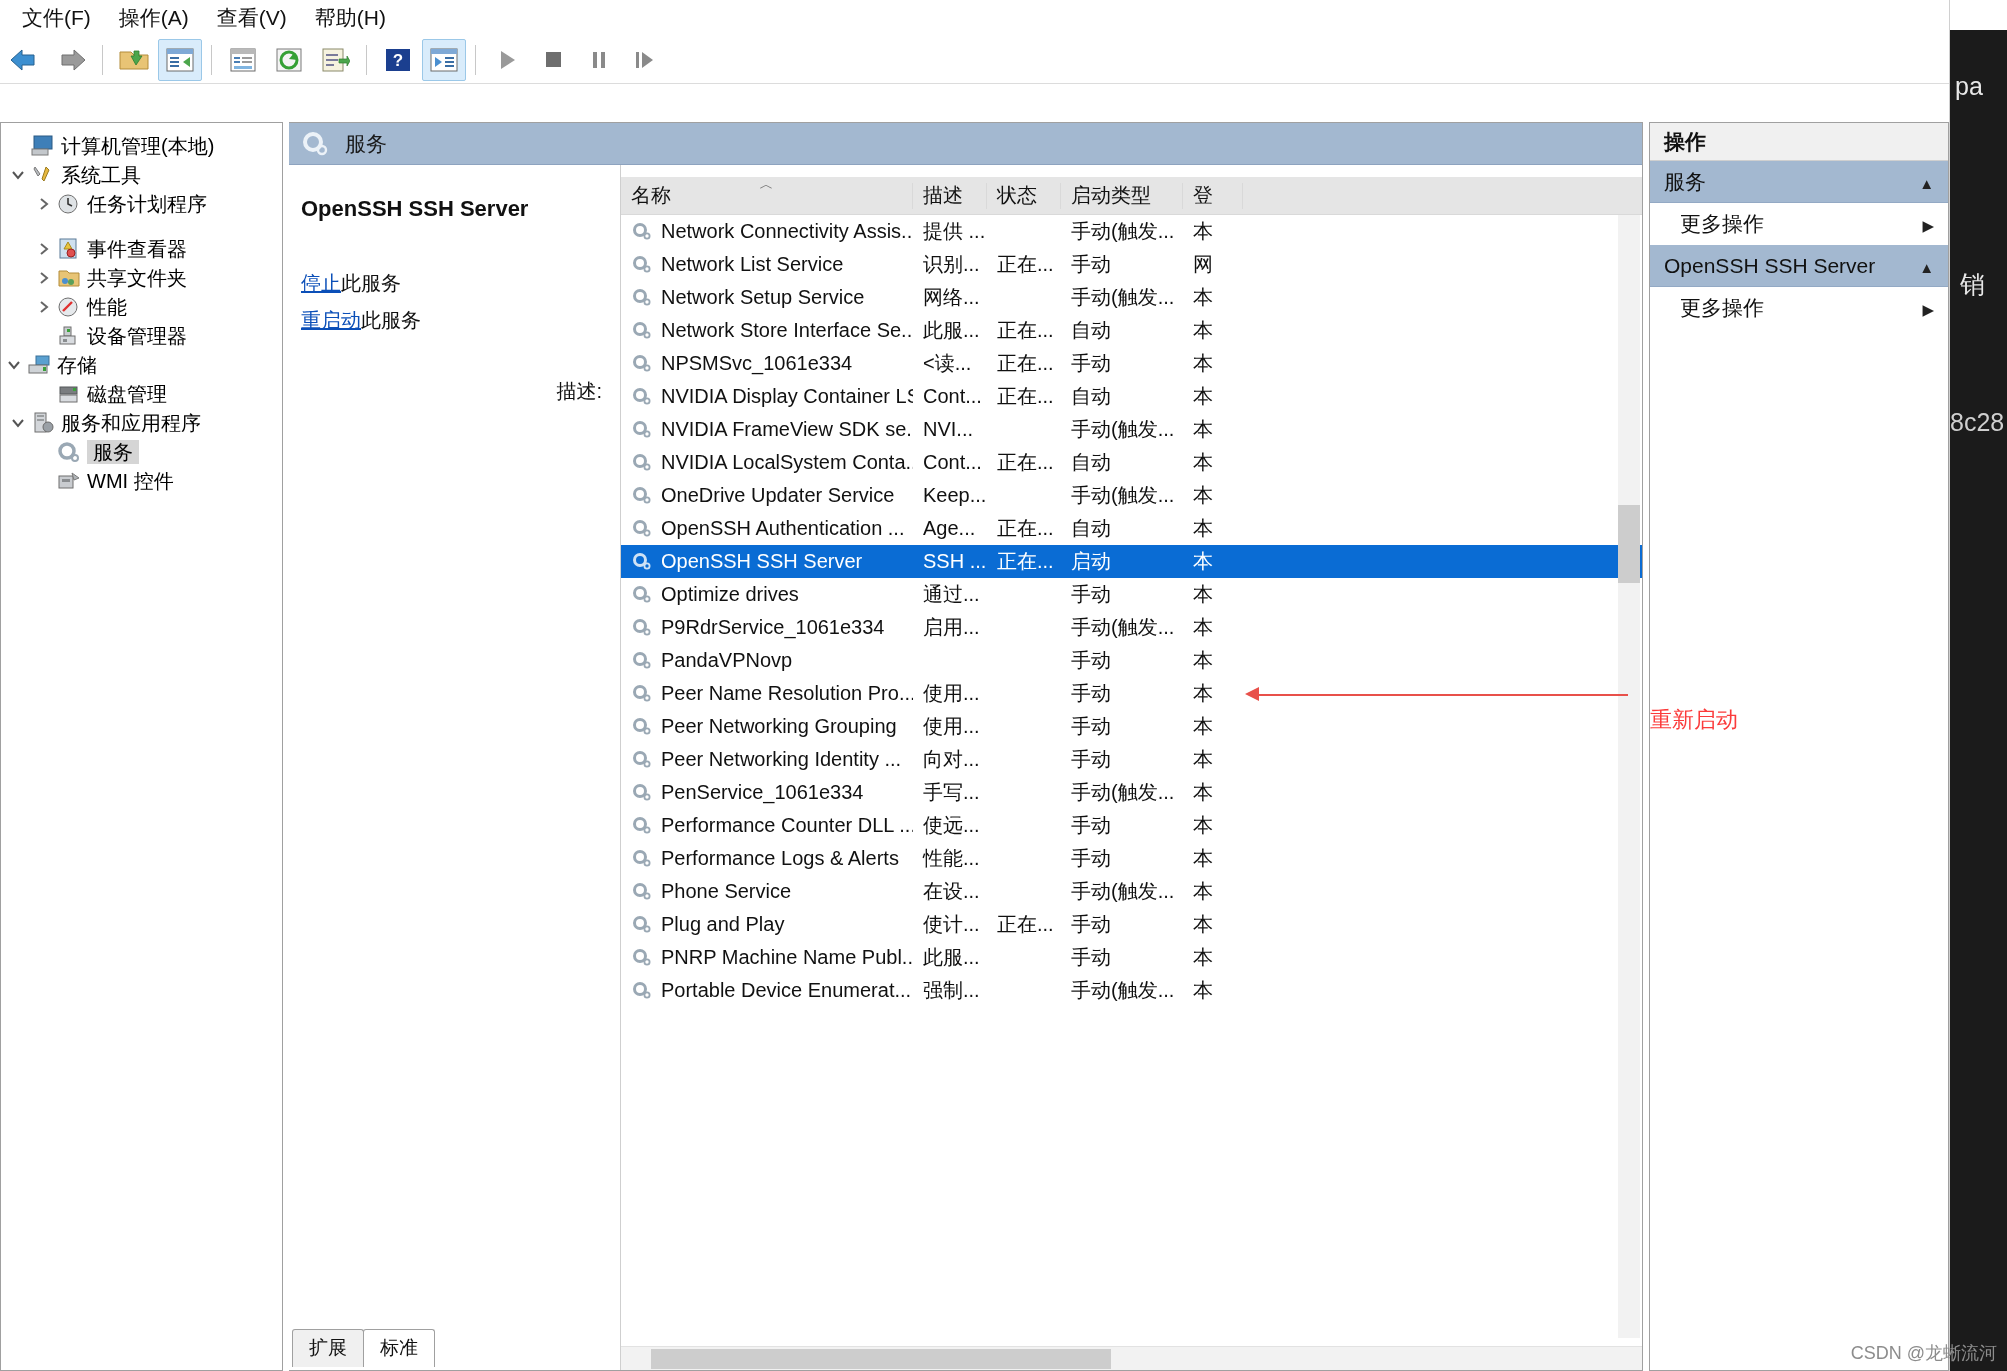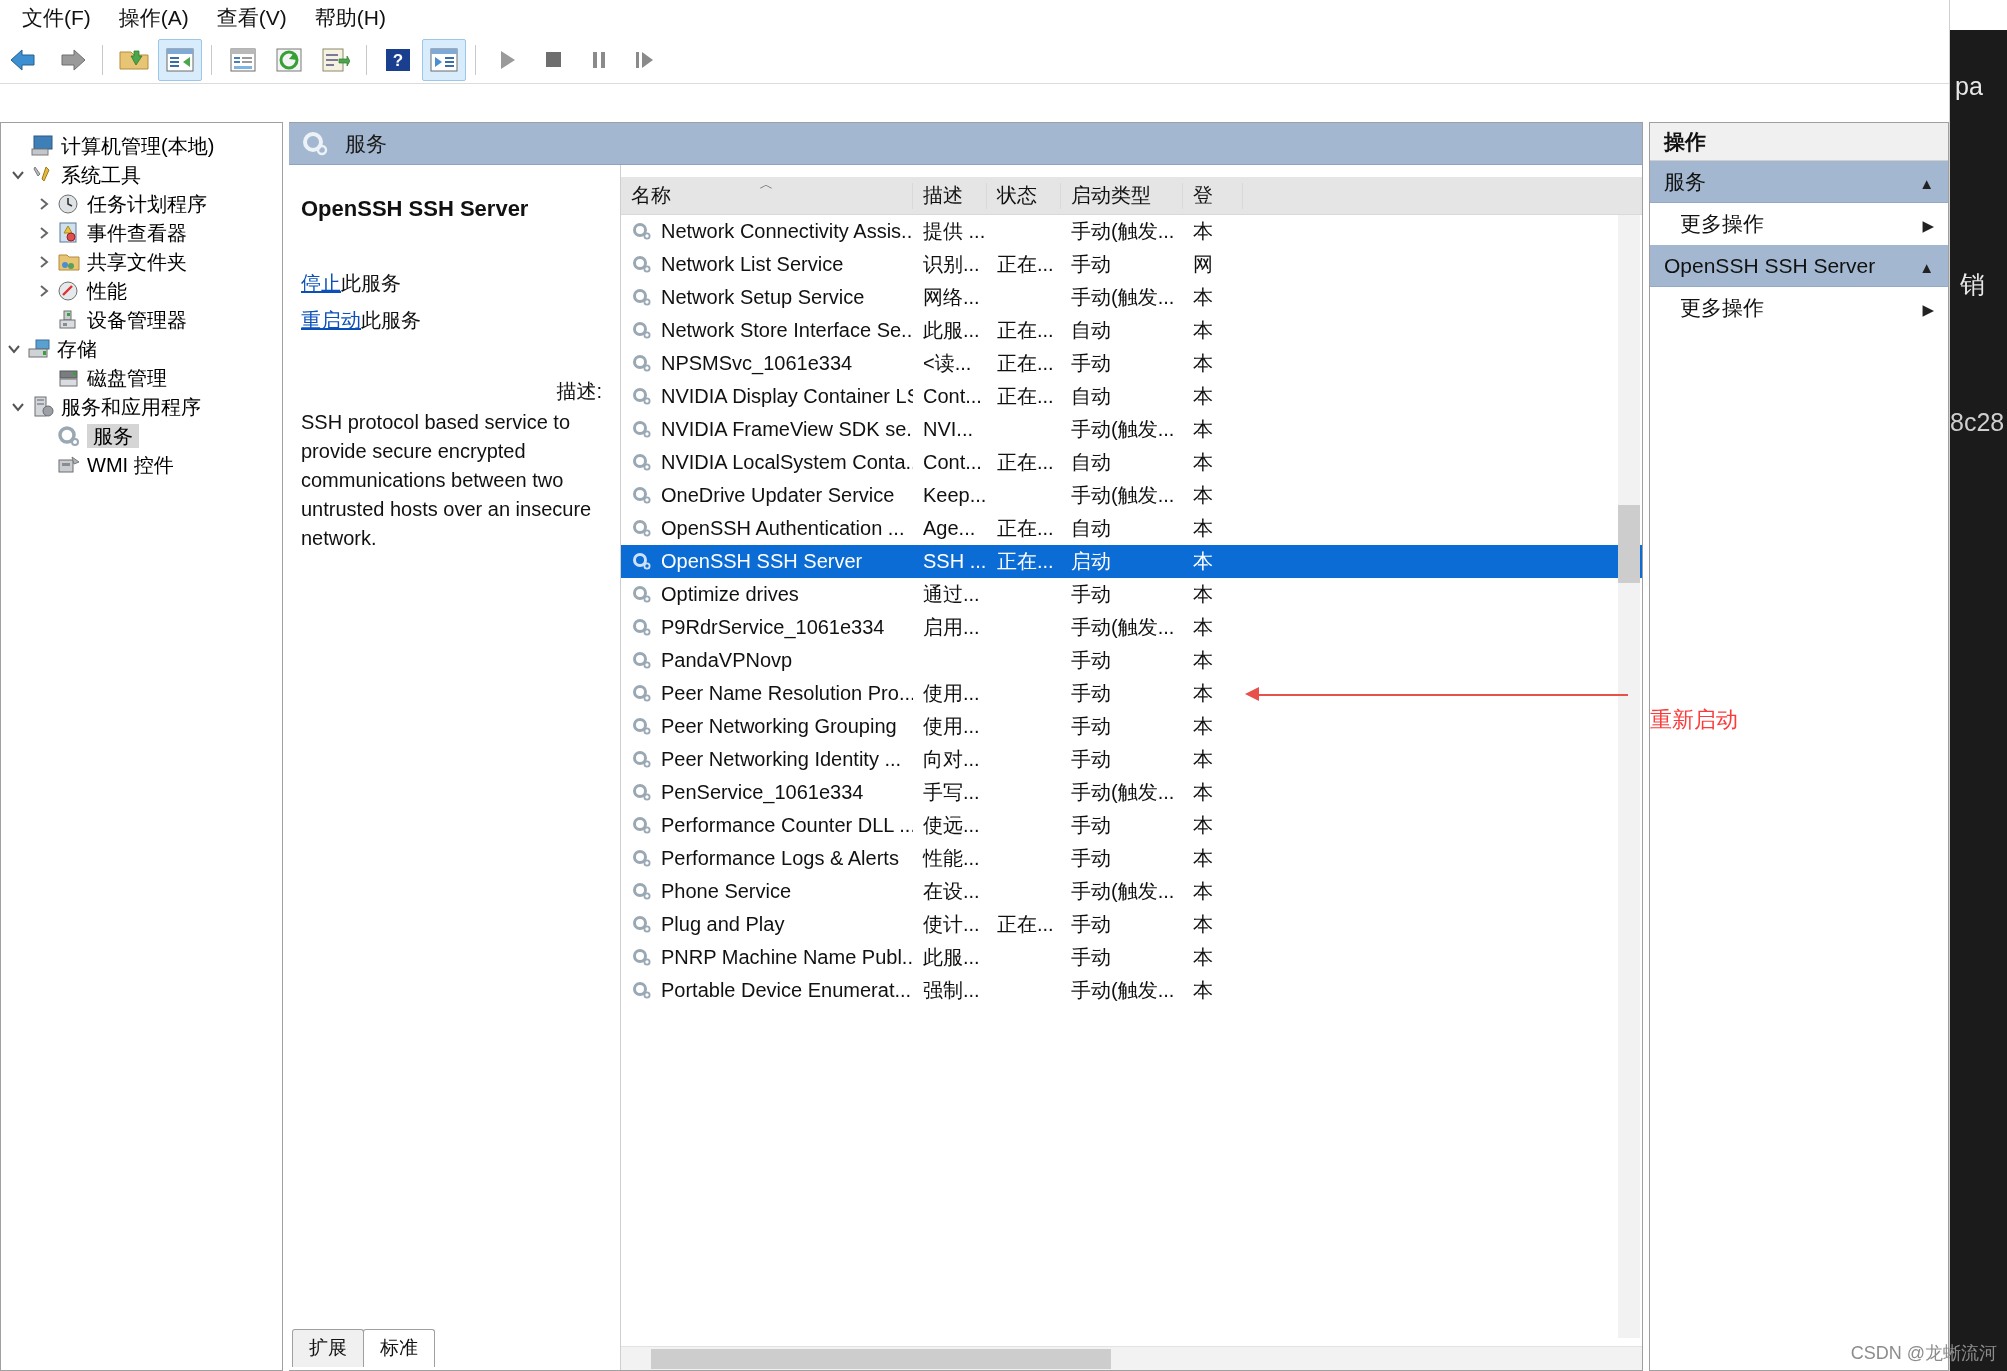--- a/index.html
+++ b/index.html
@@ -402,21 +402,21 @@
             </span>
             <span class="tico">
               <svg width="24" height="22" viewBox="0 0 24 22">
                   <circle cx="11" cy="11" r="9" fill="#dfe3e6" stroke="#6f6f6f"></circle>
                   <path d="M11 5 L11 11 L15 13" fill="none" stroke="#333" stroke-width="1.6"></path>
                 </svg>
             </span>
             <span class="tlabel">任务计划程序</span>
           </div>
 
-          <div class="tnode" style="padding-left:30px;">
+          <div class="tnode" style="padding-left:30px;margin-top:16px;">
             <span class="twist" style="font-size:0;">
               <svg width="12" height="14" viewBox="0 0 12 14">
                   <path d="M3 2 L9 7 L3 12" fill="none" stroke="#666" stroke-width="2"></path>
                 </svg>
             </span>
             <span class="tico">
               <svg width="24" height="22" viewBox="0 0 24 22">
                   <rect x="3" y="1" width="16" height="19" fill="#cfe0ef" stroke="#5a7a97"></rect>
                   <path d="M11 4 L15 11 L7 11 Z" fill="#e8c43f" stroke="#a88a1f"></path>
                   <circle cx="14" cy="15" r="4" fill="#e05050" stroke="#9a2020"></circle>
@@ -556,21 +556,20 @@
 
           <div class="detail">
             <h2>OpenSSH SSH Server</h2>
             <div class="actline">
               <span class="lnk">停止</span><span>此服务</span>
             </div>
             <div class="actline">
               <span class="lnk">重启动</span><span>此服务</span>
             </div>
             <div class="desc-label">描述:</div>
-            <div class="desc-body">SSH protocol based service to provide secure encrypted communications between two untrusted hosts over an insecure network.</div>
           </div>
 
           <div class="listwrap">
             <div class="lheader">
               <div class="hcell" style="width:292px;">
                 <span>名称</span>
                 <span class="sort-caret">︿</span>
               </div>
               <div class="hcell" style="width:74px;">描述</div>
               <div class="hcell" style="width:74px;">状态</div>

